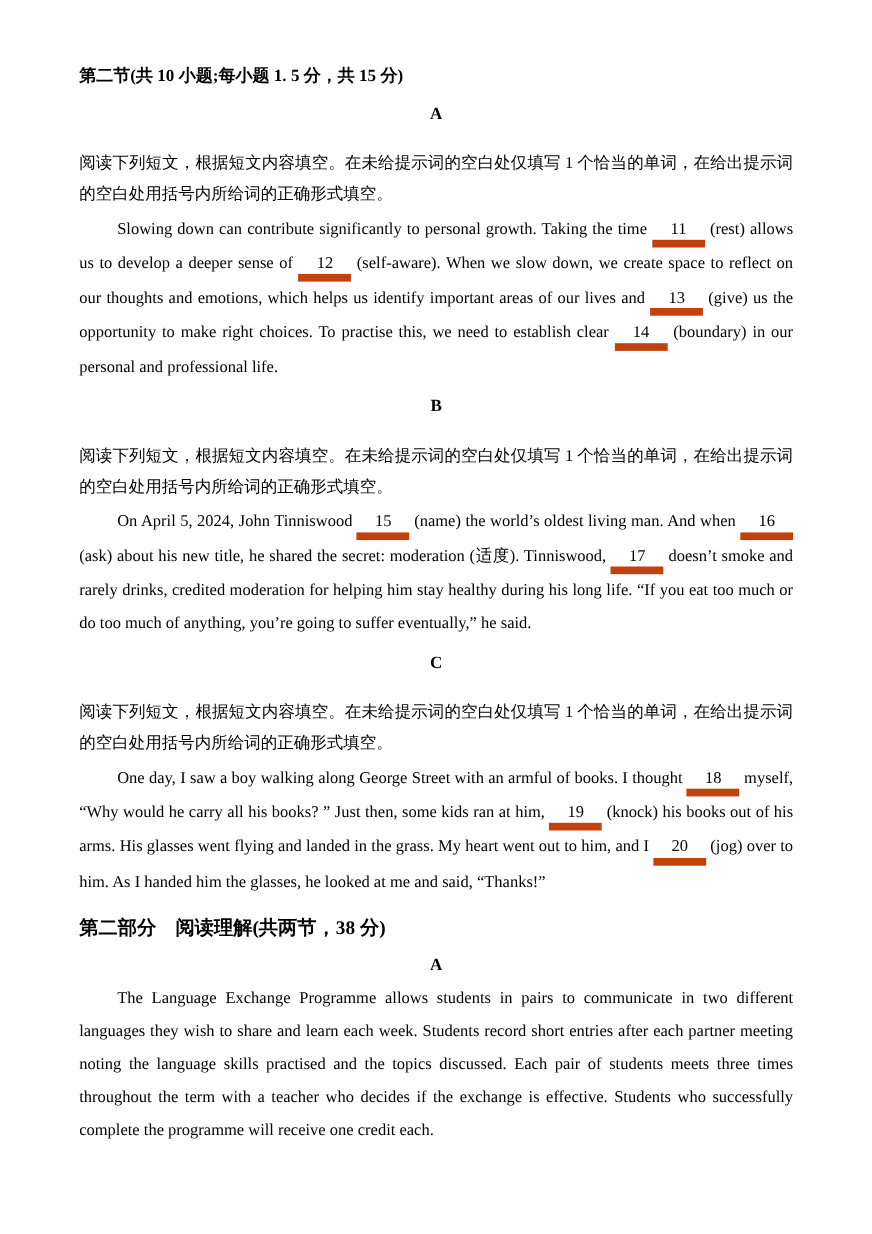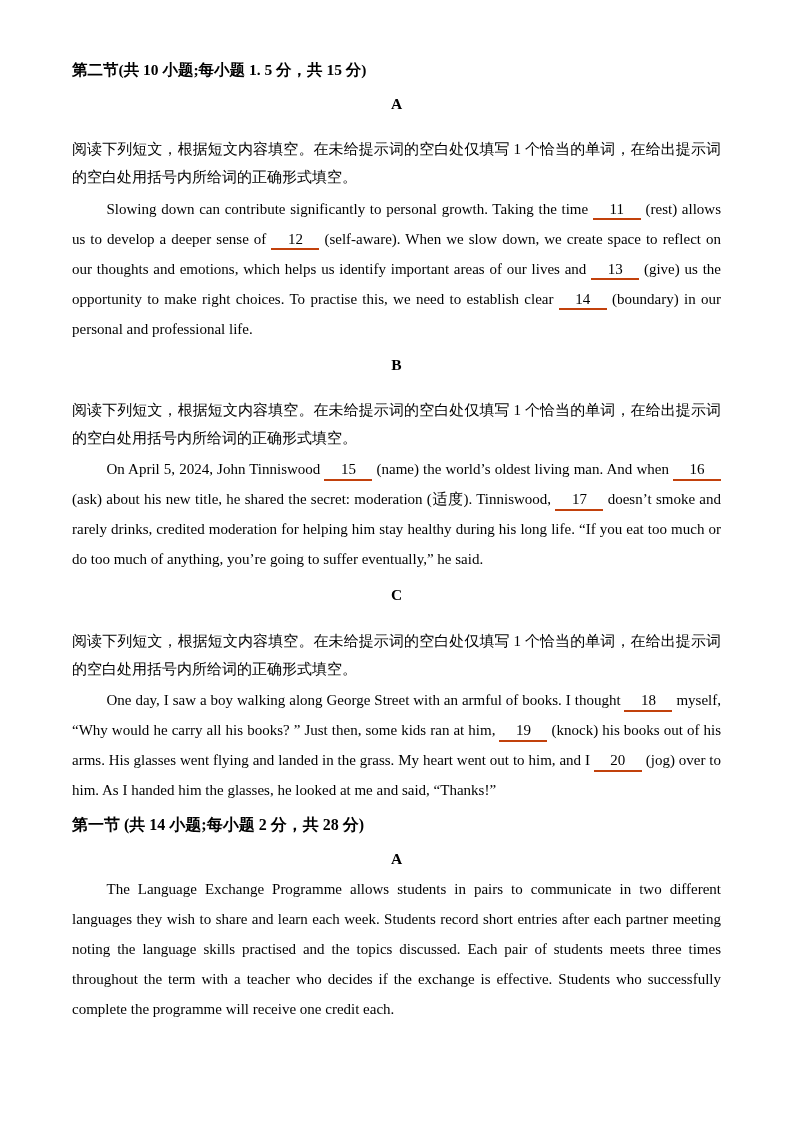--- a/index.html
+++ b/index.html
@@ -40,21 +40,21 @@
     line-height: 2.0;
     text-align: justify;
     text-indent: 2.3em;
     margin-top: 2px;
   }
   .blank {
     display: inline-block;
     min-width: 48px;
     text-align: center;
     text-indent: 0;
-    border-bottom: 2px solid #c2410c;
+    border-bottom: 7px solid #c2410c;
     line-height: 1.15;
     padding: 0 2px;
   }
   .part2-header {
     font-size: 17.5px;
     font-weight: bold;
     line-height: 1.6;
     margin-top: 12px;
   }
   .part2-sub {
@@ -76,18 +76,18 @@
   <p class="passage">Slowing down can contribute significantly to personal growth. Taking the time <span class="blank">11</span> (rest) allows us to develop a deeper sense of <span class="blank">12</span> (self-aware). When we slow down, we create space to reflect on our thoughts and emotions, which helps us identify important areas of our lives and <span class="blank">13</span> (give) us the opportunity to make right choices. To practise this, we need to establish clear <span class="blank">14</span> (boundary) in our personal and professional life.</p>
 
   <p class="center-label">B</p>
   <p class="instructions">阅读下列短文，根据短文内容填空。在未给提示词的空白处仅填写 1 个恰当的单词，在给出提示词的空白处用括号内所给词的正确形式填空。</p>
   <p class="passage">On April 5, 2024, John Tinniswood <span class="blank">15</span> (name) the world’s oldest living man. And when <span class="blank">16</span> (ask) about his new title, he shared the secret: moderation (适度). Tinniswood, <span class="blank">17</span> doesn’t smoke and rarely drinks, credited moderation for helping him stay healthy during his long life. “If you eat too much or do too much of anything, you’re going to suffer eventually,” he said.</p>
 
   <p class="center-label">C</p>
   <p class="instructions">阅读下列短文，根据短文内容填空。在未给提示词的空白处仅填写 1 个恰当的单词，在给出提示词的空白处用括号内所给词的正确形式填空。</p>
   <p class="passage">One day, I saw a boy walking along George Street with an armful of books. I thought <span class="blank">18</span> myself, “Why would he carry all his books? ” Just then, some kids ran at him, <span class="blank">19</span> (knock) his books out of his arms. His glasses went flying and landed in the grass. My heart went out to him, and I <span class="blank">20</span> (jog) over to him. As I handed him the glasses, he looked at me and said, “Thanks!”</p>
 
-  <p class="part2-sub">第一节 (共 14 小题;每小题 2 分，共 28 分)</p>
+  <p class="part2-header">第二部分　阅读理解(共两节，38 分)</p>
 
   <p class="center-label">A</p>
   <p class="passage">The Language Exchange Programme allows students in pairs to communicate in two different languages they wish to share and learn each week. Students record short entries after each partner meeting noting the language skills practised and the topics discussed. Each pair of students meets three times throughout the term with a teacher who decides if the exchange is effective. Students who successfully complete the programme will receive one credit each.</p>
 
 </div>
 
 </body></html>

